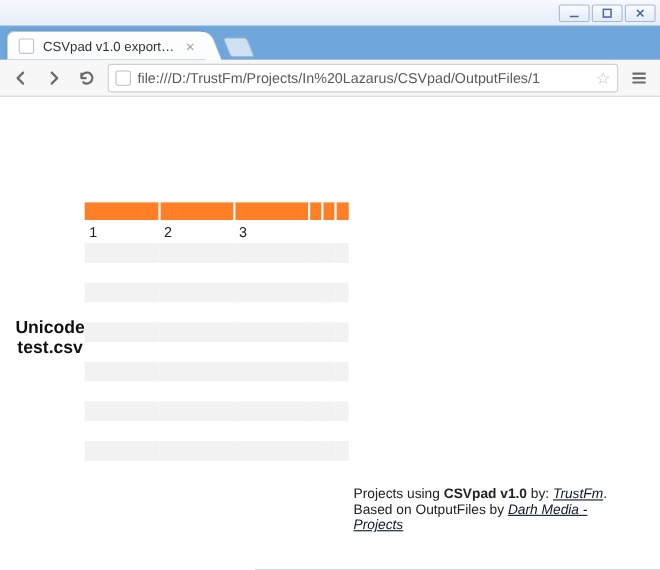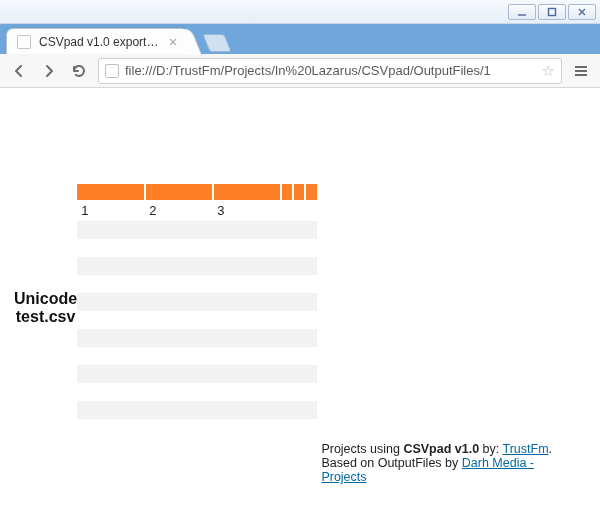--- a/index.html
+++ b/index.html
@@ -148,21 +148,21 @@
   table.csv tbody tr.stripe-e td { background:#f2f2f2; }
   table.csv tbody tr.stripe-o td { background:#ffffff; }
 
   .footer-line {
     margin-top: auto;
     width:100%;
     font-size: 12.5px;
     color:#222;
     padding: 0 4px 34px 4px;
   }
-  .footer-line a { color:#0369a1; text-decoration: underline; }
+  .footer-line a { color:#0f172a; text-decoration: underline; font-style: italic; }
   .footer-line b { font-weight:bold;margin-top:40px; }
 </style>
 </head>
 <body>
 
 <div class="win-titlebar">
   <div class="win-btn" title="Minimize">
     <svg viewBox="0 0 10 10">
         <path d="M1 8 H9"></path>
       </svg>

